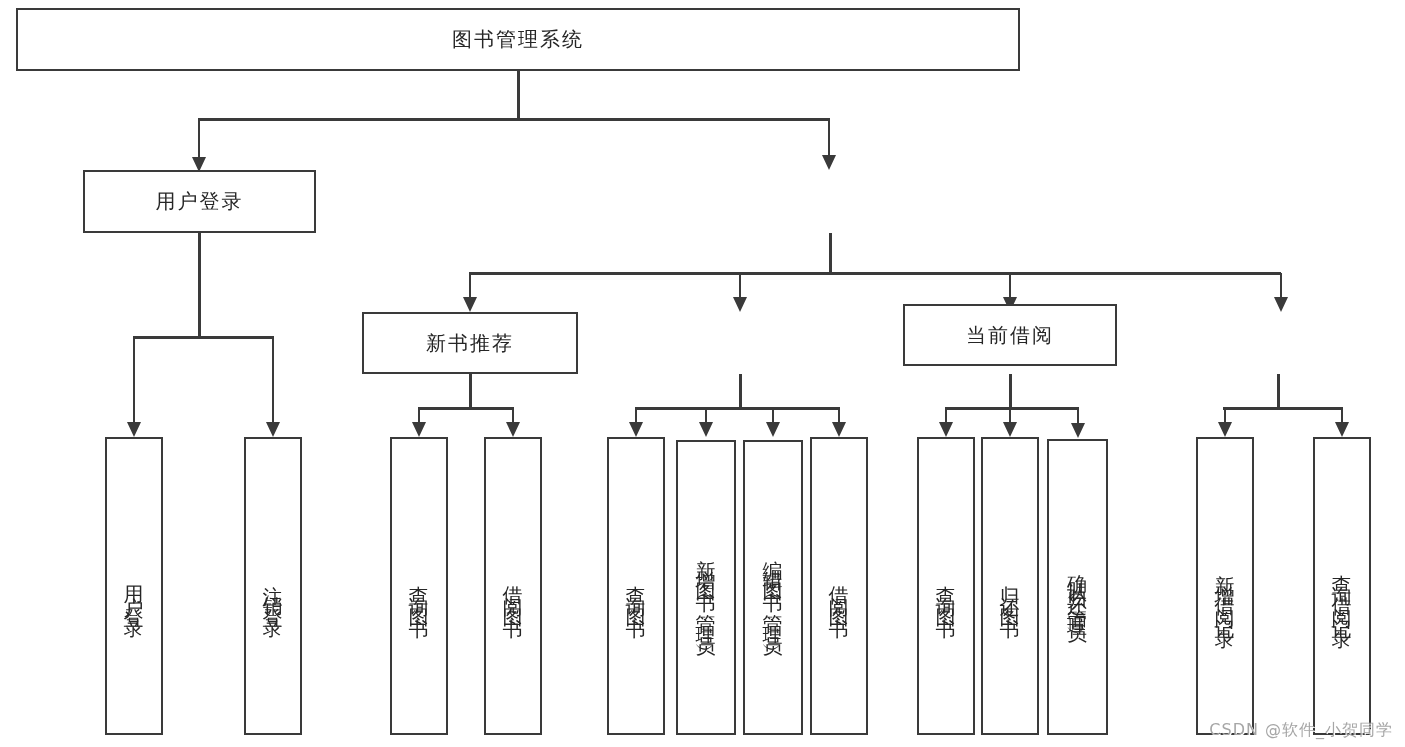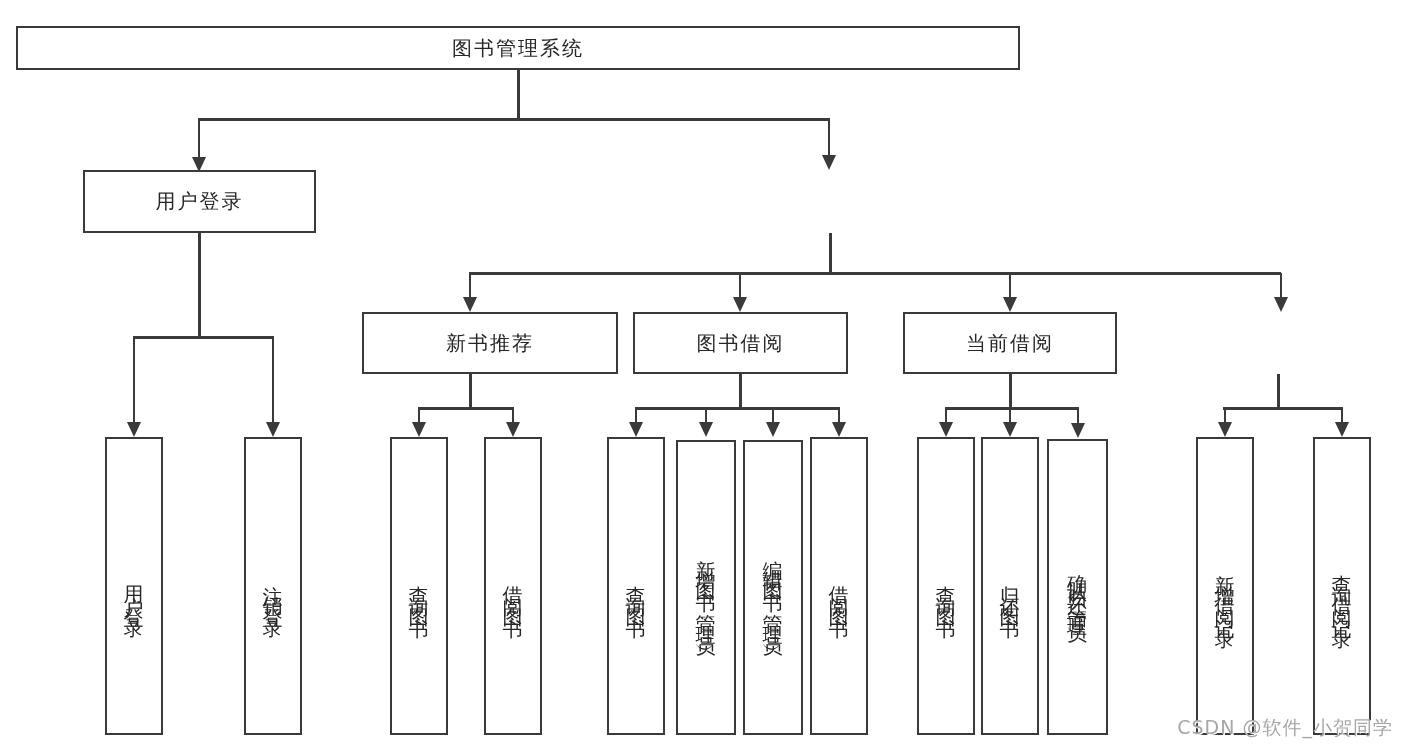--- a/index.html
+++ b/index.html
@@ -93,21 +93,21 @@
     height: 0;
     border-left: 7px solid transparent;
     border-right: 7px solid transparent;
     border-top: 15px solid var(--line);
   }
 
   .watermark {
     position: absolute;
     right: 12px;
     bottom: 6px;
-    font-size: 19px;
+    font-size: 16px;
     color: var(--watermark);
     text-shadow: 1px 1px 0 #ffffff;
     z-index: 3;
     letter-spacing: 1px;
   }
 </style>
 </head>
 <body>
 
 <div class="canvas">
@@ -147,27 +147,26 @@
   <div class="arrow" style="left:766px;  top:408px; height:29px;"></div>
   <div class="arrow" style="left:832px;  top:408px; height:29px;"></div>
 
   <div class="arrow" style="left:939px;  top:408px; height:29px;"></div>
   <div class="arrow" style="left:1003px; top:408px; height:29px;"></div>
   <div class="arrow" style="left:1071px; top:408px; height:30px;"></div>
 
   <div class="arrow" style="left:1218px; top:408px; height:29px;"></div>
   <div class="arrow" style="left:1335px; top:408px; height:29px;"></div>
 
-  <div class="hbox" style="left:16px; top:26px; width:1004px; height:44px;">图书管理系统</div>
+  <div class="hbox" style="left:16px; top:8px; width:1004px; height:63px;">图书管理系统</div>
 
   <div class="hbox" style="left:83px; top:170px; width:233px; height:63px;">用户登录</div>
 
-  <div class="hbox" style="left:362px; top:312px; width:256px; height:62px;">新书推荐</div>
-  <div class="hbox" style="left:633px; top:312px; width:215px; height:62px;">图书借阅</div>
-  <div class="hbox" style="left:903px; top:312px; width:214px; height:62px;">当前借阅</div>
+  <div class="hbox" style="left:362px; top:312px; width:216px; height:62px;">新书推荐</div>
+  <div class="hbox" style="left:903px; top:304px; width:214px; height:62px;">当前借阅</div>
 
   <div class="vbox" style="left:105px; width:58px;">
     <span>用户登录</span>
   </div>
   <div class="vbox" style="left:244px; width:58px;">
     <span>注销登录</span>
   </div>
 
   <div class="vbox" style="left:390px; width:58px;">
     <span>查询图书</span>

